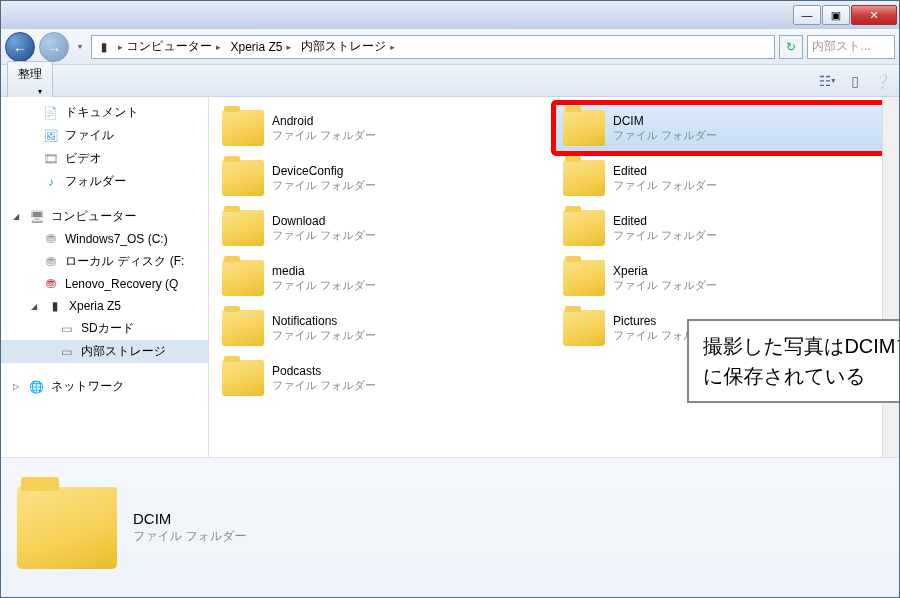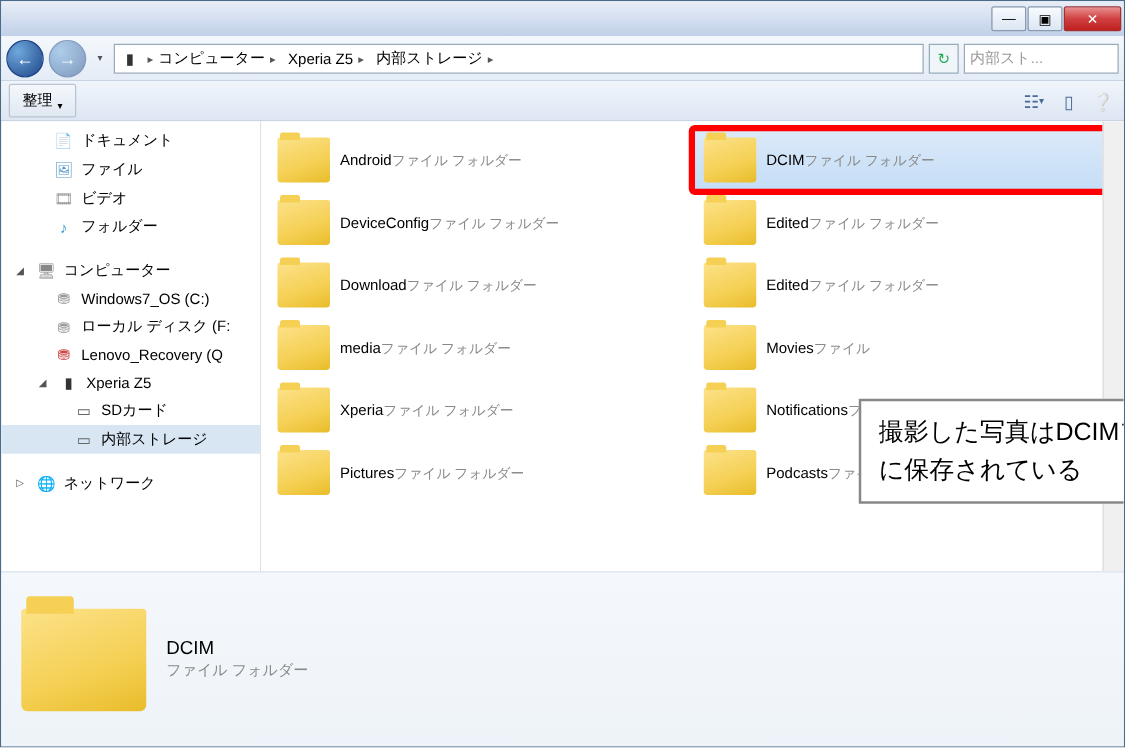--- a/index.html
+++ b/index.html
@@ -10,46 +10,46 @@
 .tbtn { width: 28px; height: 20px; border: 1px solid #8a9ab0; border-radius: 2px; display: flex; align-items: center; justify-content: center; font-size: 11px; background: linear-gradient(to bottom, #f8fbff, #dce6f4); cursor: default; }
 .tbtn.close { width: 46px; background: linear-gradient(to bottom, #e89090 0%, #d04040 50%, #c02020 100%); color: #fff; border-color: #a03030; }
 .navbar { height: 36px; background: linear-gradient(to bottom, #f4f8fc, #e4ecf6); border-bottom: 1px solid #c8d4e4; display: flex; align-items: center; padding: 0 4px; gap: 4px; }
 .navbtn { width: 30px; height: 30px; border-radius: 50%; background: radial-gradient(circle at 30% 30%, #6fa8dc, #1c4587); color: #fff; display: flex; align-items: center; justify-content: center; font-size: 14px; border: 1px solid #1c4587; }
 .navbtn.fwd { opacity: 0.5; }
 .navdrop { width: 14px; height: 20px; display: flex; align-items: center; justify-content: center; font-size: 8px; color: #555; }
 .addrbar { flex: 1; height: 24px; border: 1px solid #9ab; background: #fff; display: flex; align-items: center; padding: 0 4px; gap: 2px; }
 .crumb { display: flex; align-items: center; gap: 4px; padding: 2px 4px; color: #000; }
 .crumb .sep { font-size: 9px; color: #555; }
 .refresh { width: 24px; height: 24px; border: 1px solid #9ab; background: #f0f5fa; display: flex; align-items: center; justify-content: center; color: #2a5; }
-.searchbox { width: 124px; height: 24px; border: 1px solid #9ab; background: #fff; display: flex; align-items: center; padding: 0 4px; color: #999; }
+.searchbox { width: 88px; height: 24px; border: 1px solid #9ab; background: #fff; display: flex; align-items: center; padding: 0 4px; color: #999; }
 .menubar { height: 22px; background: linear-gradient(to bottom, #f8fafd, #eef3f9); border-bottom: 1px solid #d8e0ec; display: flex; align-items: center; padding: 0 6px; gap: 0; }
 .menuitem { padding: 2px 8px; color: #000; }
 .menuitem .ul { text-decoration: underline; }
 .toolbar { height: 32px; background: linear-gradient(to bottom, #f0f5fb, #dde6f2); border-bottom: 1px solid #c8d4e4; display: flex; align-items: center; padding: 0 6px; justify-content: space-between; }
 .toolleft { display: flex; align-items: center; }
-.organize { padding: 4px 10px; background: linear-gradient(to bottom, #f4f8fc, #e0e8f2); border: 1px solid #b8c4d4; border-radius: 2px; display: flex; align-items: flex-end; gap: 4px; }
+.organize { padding: 4px 10px; background: linear-gradient(to bottom, #f4f8fc, #e0e8f2); border: 1px solid #b8c4d4; border-radius: 2px; display: flex; align-items: flex-end; gap: 4px; flex-direction: column; }
 .toolright { display: flex; align-items: center; gap: 8px; }
 .tool-icon { width: 20px; height: 20px; display: flex; align-items: center; justify-content: center; color: #4a6a9a; font-size: 14px; }
 .body { flex: 1; display: flex; overflow: hidden; }
 .sidebar { width: 208px; background: #fff; border-right: 1px solid #e0e0e0; padding: 4px 0; overflow: hidden; }
 .tree-item { display: flex; align-items: center; padding: 3px 4px 3px 24px; gap: 6px; color: #000; }
 .tree-item.lv2 { padding-left: 42px; }
 .tree-item.lv3 { padding-left: 58px; }
 .tree-item.selected { background: #d8e6f4; }
 .tree-group { margin-top: 12px; }
 .tri { font-size: 8px; color: #555; width: 10px; display: inline-block; }
 .ticon { width: 16px; height: 16px; display: flex; align-items: center; justify-content: center; font-size: 12px; }
 .content { flex: 1; background: #fff; overflow: hidden; position: relative; }
 .folder-grid { display: grid; grid-template-columns: 1fr 1fr; gap: 0; padding: 6px 4px; }
 .folder-item { display: flex; align-items: center; gap: 8px; padding: 6px 8px; border: 1px solid transparent; border-radius: 2px; }
 .folder-item.selected { background: linear-gradient(to bottom, #dceaf9, #c4ddf6); border-color: #7da2ce; }
 .folder-item.highlight { outline: 5px solid #ff0000; outline-offset: -2px; }
 .folder-icon { width: 42px; height: 36px; background: linear-gradient(160deg, #fce28a 0%, #f5d054 60%, #e8bc2a 100%); border-radius: 2px 2px 3px 3px; position: relative; flex-shrink: 0; }
 .folder-icon::before { content: ""; position: absolute; top: -4px; left: 2px; width: 16px; height: 6px; background: #f5d054; border-radius: 2px 2px 0 0; }
-.folder-text { display: flex; }
+.folder-text { display: flex; flex-direction: column; }
 .folder-name { color: #000; }
 .folder-type { color: #888; font-size: 11px; }
 .callout { position: absolute; top: 222px; left: 478px; width: 386px; border: 2px solid #888; background: #fff; padding: 10px 14px; font-size: 20px; line-height: 1.5; color: #000; }
 .details-pane { height: 140px; border-top: 1px solid #d8e0ec; background: linear-gradient(to bottom, #f4f8fc, #eef3f9); display: flex; align-items: center; padding: 8px 16px; gap: 16px; }
 .big-folder { width: 100px; height: 82px; background: linear-gradient(160deg, #fce28a 0%, #f5d054 60%, #e8bc2a 100%); border-radius: 3px 3px 5px 5px; position: relative; }
 .big-folder::before { content: ""; position: absolute; top: -10px; left: 4px; width: 38px; height: 14px; background: #f5d054; border-radius: 3px 3px 0 0; }
 .details-text { display: flex; flex-direction: column; gap: 1px; }
 .details-name { font-size: 15px; color: #000; }
 .details-sub { font-size: 12px; color: #888; }
 .scrollbar-v { position: absolute; right: 0; top: 0; bottom: 0; width: 17px; background: #f0f0f0; border-left: 1px solid #ddd; }
@@ -227,27 +227,20 @@
         <div class="folder-item">
             <div class="folder-icon"></div>
             <div class="folder-text">
               <span class="folder-name">media</span>
               <span class="folder-type">ファイル フォルダー</span>
             </div>
           </div>
         <div class="folder-item">
             <div class="folder-icon"></div>
             <div class="folder-text">
-              <span class="folder-name">Movies</span>
-              <span class="folder-type">ファイル</span>
-            </div>
-          </div>
-        <div class="folder-item">
-            <div class="folder-icon"></div>
-            <div class="folder-text">
               <span class="folder-name">Xperia</span>
               <span class="folder-type">ファイル フォルダー</span>
             </div>
           </div>
         <div class="folder-item">
             <div class="folder-icon"></div>
             <div class="folder-text">
               <span class="folder-name">Notifications</span>
               <span class="folder-type">ファイル フォルダー</span>
             </div>

